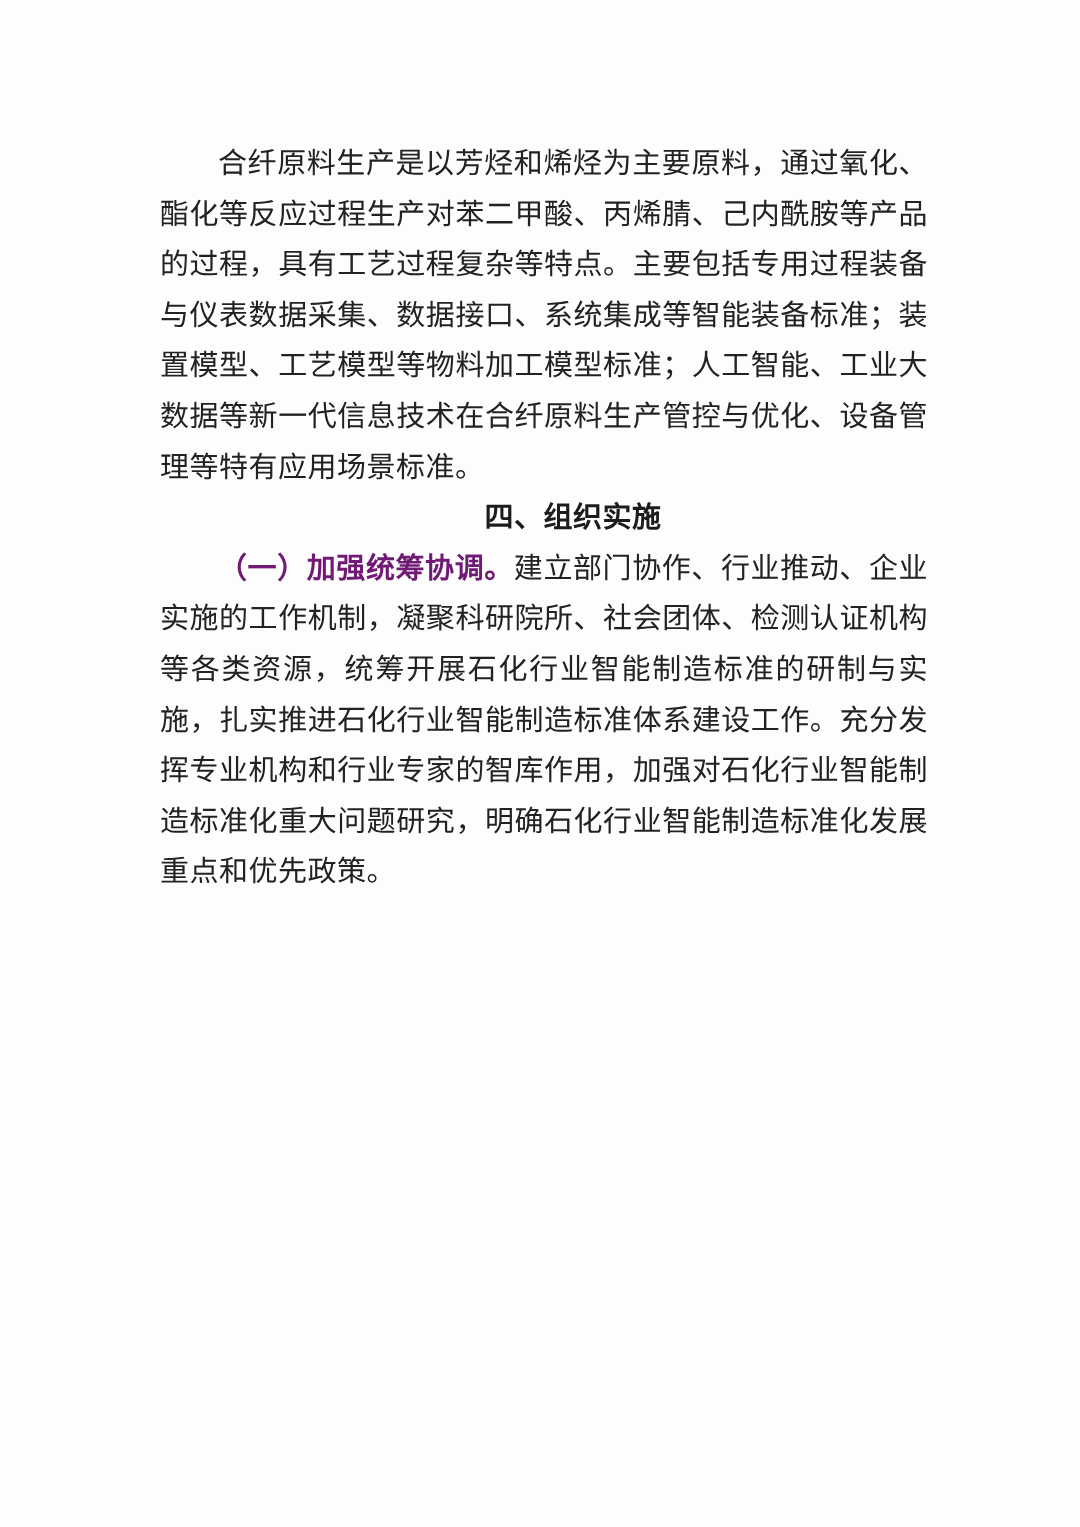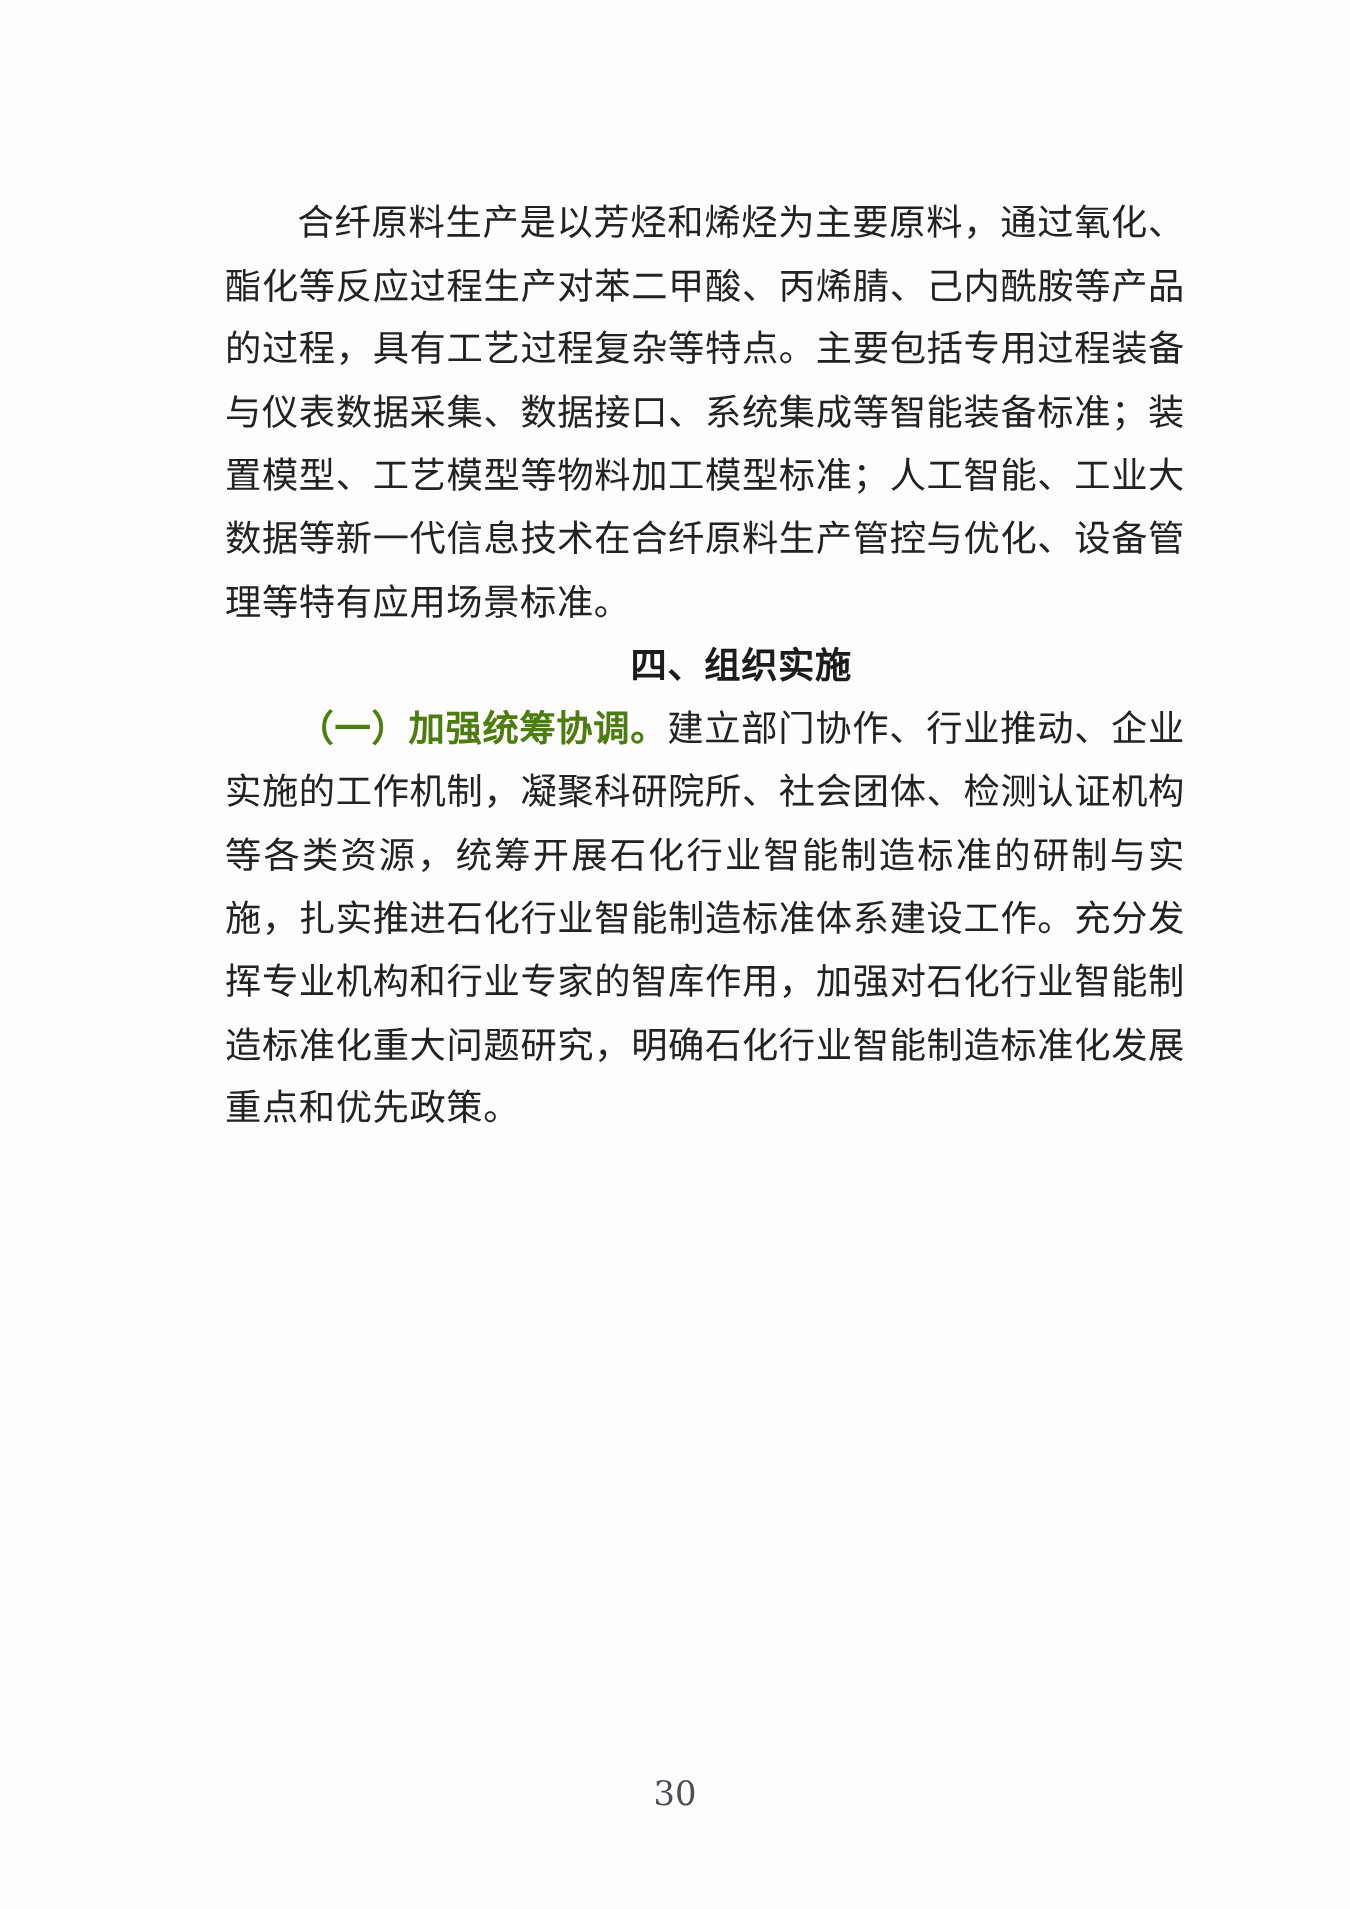--- a/index.html
+++ b/index.html
@@ -12,44 +12,43 @@
     width: 1080px;
     height: 1527px;
     margin: 0 auto;
     background: #fdfdfd;
     overflow: hidden;
     font-family: "Liberation Serif", serif;
     color: #222222;
   }
   .content {
     position: absolute;
-    top: 154px;
+    top: 138px;
     left: 160px;
     width: 768px;
-    margin-left: 20px;
   }
   .para, .heading {
     margin: 0;
     font-size: 29px;
     line-height: 50.6px;
     letter-spacing: 0.5px;
     text-align: justify;
     text-indent: 2em;
     font-weight: 400;
     word-break: break-all;
   }
   .heading {
     font-weight: 700;
     text-align: center;
     font-family: "Liberation Sans", sans-serif;
     color: #1c1c1c;
   }
   .lead {
     font-weight: 700;
-    color: #4d7c0f;
+    color: #701a75;
   }
   .page-number {
     position: absolute;
     left: 0;
     right: 0;
     top: 1420px;
     text-align: center;
     font-size: 27px;
     color: #4d4d55;
     font-family: "DejaVu Serif", serif;
@@ -64,14 +63,13 @@
     <p class="para"><span>合纤原料生产是以芳烃和烯烃为主要原料，通过氧化、酯化等反应过程生产对苯二甲酸、丙烯腈、己内酰胺等产品的过程，具有工艺过程复杂等特点。主要包括专用过程装备与仪表数据采集、数据接口、系统集成等智能装备标准；装置模型、工艺模型等物料加工模型标准；人工智能、工业大数据等新一代信息技术在合纤原料生产管控与优化、设备管理等特有应用场景标准。</span></p>
 
     <h2 class="heading">四、组织实施</h2>
 
     <p class="para"><span class="lead">（一）加强统筹协调。</span><span>建立部门协作、行业推动、企业实施的工作机制，凝聚科研院所、社会团体、检测认证机构等各类资源，统筹开展石化行业智能制造标准的研制与实施，扎实推进石化行业智能制造标准体系建设工作。充分发挥专业机构和行业专家的智库作用，加强对石化行业智能制造标准化重大问题研究，明确石化行业智能制造标准化发展重点和优先政策。</span></p>
 
 
 
   </div>
 
-  <div class="page-number">30</div>
 </div>
 
 </body></html>

